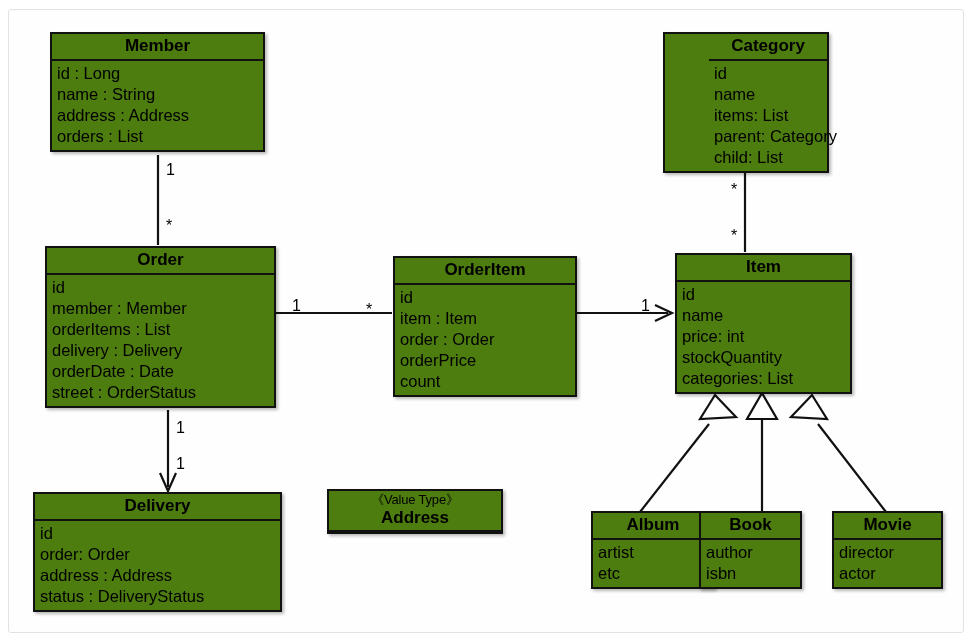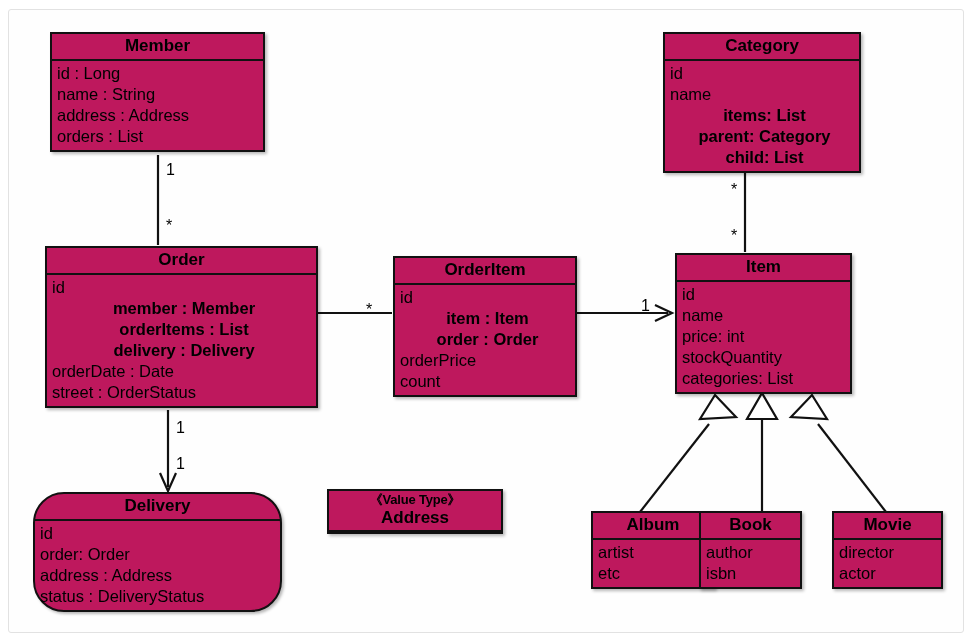--- a/index.html
+++ b/index.html
@@ -30,50 +30,50 @@
     position: absolute;
     left: 0;
     top: 0;
     width: 978px;
     height: 644px;
     pointer-events: none;
   }
   .umlbox {
     position: absolute;
     box-sizing: border-box;
-    background: #be185d;
+    background: #4d7c0f;
     border: 2px solid #111111;
     box-shadow: 2px 2px 3px rgba(0,0,0,0.28);
   }
   .umlname {
     text-align: center;
     font-weight: bold;
     font-size: 17px;
     color: #000000;
     border-bottom: 2px solid #111111;
     padding: 2px 4px 3px 4px;
     line-height: 1.15;
     white-space: nowrap;
   }
   .stereo {
     display: block;
-    font-weight: bold;
+    font-weight: normal;
     font-size: 13px;
     letter-spacing: -0.2px;
   }
   .umlattrs {
     padding: 2px 0 3px 5px;
   }
   .attr {
     font-size: 16.5px;
     color: #000000;
     line-height: 1.28;
     white-space: nowrap;
   }
-  .attr.bold { font-weight: bold; text-align: center; }
+  .attr.bold { font-weight: normal; }
   .mult {
     position: absolute;
     font-size: 16px;
     color: #000000;
     line-height: 1;
     white-space: nowrap;
   }
 </style>
 </head>
 <body>
@@ -123,32 +123,32 @@
   <div class="umlbox" style="left:50px; top:32px; width:215px;">
     <div class="umlname">Member</div>
     <div class="umlattrs">
       <div class="attr">id : Long</div>
       <div class="attr">name : String</div>
       <div class="attr">address : Address</div>
       <div class="attr">orders : List</div>
     </div>
   </div>
 
-  <div class="umlbox" style="left:663px; top:32px; width:198px;">
+  <div class="umlbox" style="left:663px; top:32px; width:166px;padding-left:44px;">
     <div class="umlname">Category</div>
     <div class="umlattrs">
       <div class="attr">id</div>
       <div class="attr">name</div>
       <div class="attr bold">items: List</div>
       <div class="attr bold">parent: Category</div>
       <div class="attr bold">child: List</div>
     </div>
   </div>
 
-  <div class="umlbox" style="left:45px; top:246px; width:273px;">
+  <div class="umlbox" style="left:45px; top:246px; width:231px;">
     <div class="umlname">Order</div>
     <div class="umlattrs">
       <div class="attr">id</div>
       <div class="attr bold">member : Member</div>
       <div class="attr bold">orderItems : List</div>
       <div class="attr bold">delivery : Delivery</div>
       <div class="attr">orderDate : Date</div>
       <div class="attr">street : OrderStatus</div>
     </div>
   </div>
@@ -168,21 +168,21 @@
     <div class="umlname">Item</div>
     <div class="umlattrs">
       <div class="attr">id</div>
       <div class="attr">name</div>
       <div class="attr">price: int</div>
       <div class="attr">stockQuantity</div>
       <div class="attr">categories: List</div>
     </div>
   </div>
 
-  <div class="umlbox" style="left:33px; top:492px; width:249px;border-radius:31px;">
+  <div class="umlbox" style="left:33px; top:492px; width:249px;">
     <div class="umlname">Delivery</div>
     <div class="umlattrs">
       <div class="attr">id</div>
       <div class="attr">order: Order</div>
       <div class="attr">address : Address</div>
       <div class="attr">status : DeliveryStatus</div>
     </div>
   </div>
 
   <div class="umlbox" style="left:327px; top:489px; width:176px;">

